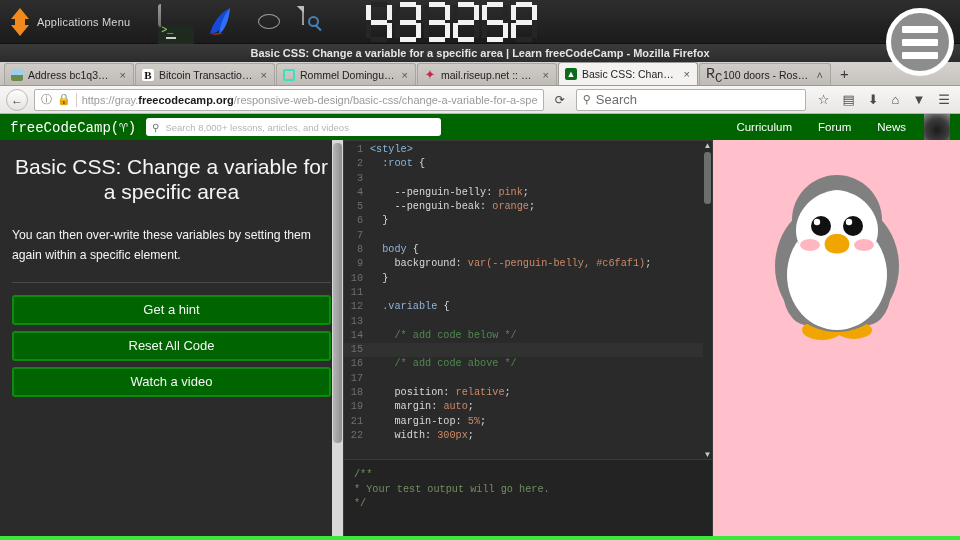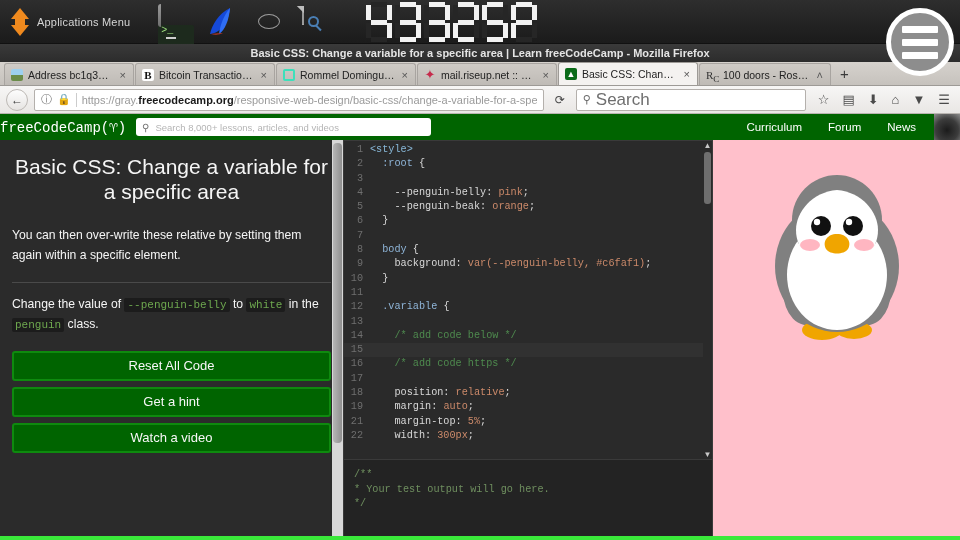--- a/index.html
+++ b/index.html
@@ -91,21 +91,21 @@
   .tab.active { background: #f4f2f0; border-color: #9d9a96; height: 23px; }
   .tab .favicon { width: 12px; height: 12px; flex: none; border-radius: 2px; }
   .tab .tlabel { white-space: nowrap; overflow: hidden; text-overflow: ellipsis; }
   .tab .tclose { font-size: 11px; color: #555; margin-left: 2px; }
   .fav-img { background: linear-gradient(#9dd0ef 50%, #6b8c4a 50%); }
   .fav-b { background: #fff; color: #111; font-weight: bold; font-size: 11px;
            text-align: center; line-height: 12px; font-family: "Liberation Serif", serif; }
   .fav-ring { border: 2.5px solid #3de0bb; border-radius: 50%; background: transparent; }
   .fav-star { color: #c62a4b; font-size: 13px; line-height: 12px; text-align: center; }
   .fav-fcc { background: #0a6b18; color: #fff; font-size: 9px; text-align: center; line-height: 12px; border-radius: 2px; }
-  .fav-rc { color: #333; font-size: 11px; font-family: Liberation Serif, serif; line-height: 12px; }
+  .fav-rc { color: #333; font-size: 15px; font-family: Liberation Mono, monospace; line-height: 12px; }
   .newtab { font-size: 15px; color: #3a3a3a; padding: 0 8px; line-height: 22px; }
 
   .navbar {
     position: absolute; left: 0; top: 86px; width: 960px; height: 28px;
     background: linear-gradient(#f7f6f5,#e9e7e5);
     border-bottom: 1px solid #b9b5b1;
     display: flex; align-items: center; gap: 6px; padding: 0 6px;
   }
   .navbtn { width: 22px; height: 22px; border-radius: 50%; border: 1px solid #bdb9b5;
     background: linear-gradient(#fdfdfd,#e6e4e2); display: flex; align-items: center;
@@ -114,27 +114,27 @@
     display: flex; align-items: center; gap: 5px; padding: 0 6px; overflow: hidden; }
   .url-i { color: #7a7a7a; font-size: 11px; }
   .url-lock { color: #12a34a; font-size: 11px; }
   .url-sep { width: 1px; height: 14px; background: #ccc; }
   .url-text { font-size: 11px; color: #9a9a9a; white-space: nowrap; overflow: hidden; }
   .url-text b { color: #1a1a1a; }
   .reloadbtn { width: 20px; text-align: center; color: #4a4a4a; font-size: 12px; }
   .searchbox { width: 230px; height: 22px; background: #fff; border: 1px solid #b4b0ac; border-radius: 2px;
     display: flex; align-items: center; gap: 5px; padding: 0 6px; }
   .searchbox .sicon { color: #6b6b6b; font-size: 11px; }
-  .searchbox .stext { font-size: 17px; color: #6e6e6e; }
+  .searchbox .stext { font-size: 13px; color: #6e6e6e; }
   .navicons { display: flex; align-items: center; gap: 13px; padding: 0 4px 0 6px; color: #4a4a4a; font-size: 13px; }
 
   
   .fcc-nav {
     position: absolute; left: 0; top: 114px; width: 960px; height: 26px;
-    background: #006400; display: flex; align-items: center; padding: 0 0; gap: 10px;
+    background: #006400; display: flex; align-items: center; padding: 0 10px; gap: 10px;
   }
   .fcc-logo { color: #fff; font-family: "Liberation Mono", monospace; font-size: 14px; white-space: nowrap; }
   .fcc-search { width: 295px; height: 18px; background: #fff; border-radius: 3px;
     display: flex; align-items: center; gap: 6px; padding: 0 6px; }
   .fcc-search .sm { color: #6f6f6f; font-size: 10px; }
   .fcc-search .sp { color: #b5b5b5; font-size: 9.5px; white-space: nowrap; }
   .fcc-links { margin-left: auto; display: flex; align-items: center; gap: 26px; padding-right: 8px; }
   .fcc-links a { color: #fff; font-size: 11.5px; text-decoration: none; }
   .fcc-avatar { width: 26px; height: 26px; background: #2a2a2a;
     background-image: radial-gradient(circle at 50% 62%, #1b1b1b 0%, #3c3c3c 55%, #8d8d8d 100%); }
@@ -345,25 +345,24 @@
       <a href="#">News</a>
     </div>
     <span class="fcc-avatar"></span>
   </div>
 
   <div class="main">
 
     <div class="instr-wrap">
       <div class="instr">
         <h1>Basic CSS: Change a variable for a specific area</h1>
-        <p>You can then over-write these relative by setting them again within a specific element.</p>
+        <p>You can then over-write these variables by setting them again within a specific element.</p>
         <div class="hr"></div>
-        <p><span>Change the value of </span><code class="k">--penguin-belly</code><span> to </span><code class="k">white</code><span> in the </span><code class="k">penguin</code><span> class.</span></p>
+        <button class="btn">Get a hint</button>
         <button class="btn">Reset All Code</button>
-        <button class="btn">Get a hint</button>
         <button class="btn">Watch a video</button>
       </div>
       <div class="instr-scroll">
           <div class="instr-thumb"></div>
         </div>
     </div>
 
     <div class="editor-col">
       <div class="code-pane">
         <div class="codelines" id="codelines">
@@ -420,21 +419,21 @@
             </div>
             <div class="cl">
               <span class="ln">14</span>
               <span class="ct"><span class="t-com">    /* add code below */</span></span>
             </div>
             <div class="cl hl">
               <span class="ln">15</span>
             </div>
             <div class="cl">
               <span class="ln">16</span>
-              <span class="ct"><span class="t-com">    /* add code https */</span></span>
+              <span class="ct"><span class="t-com">    /* add code above */</span></span>
             </div>
             <div class="cl">
               <span class="ln">17</span>
               <span class="ct"></span>
             </div>
             <div class="cl">
               <span class="ln">18</span>
               <span class="ct">    position: <span class="t-val">relative</span>;</span>
             </div>
             <div class="cl">

